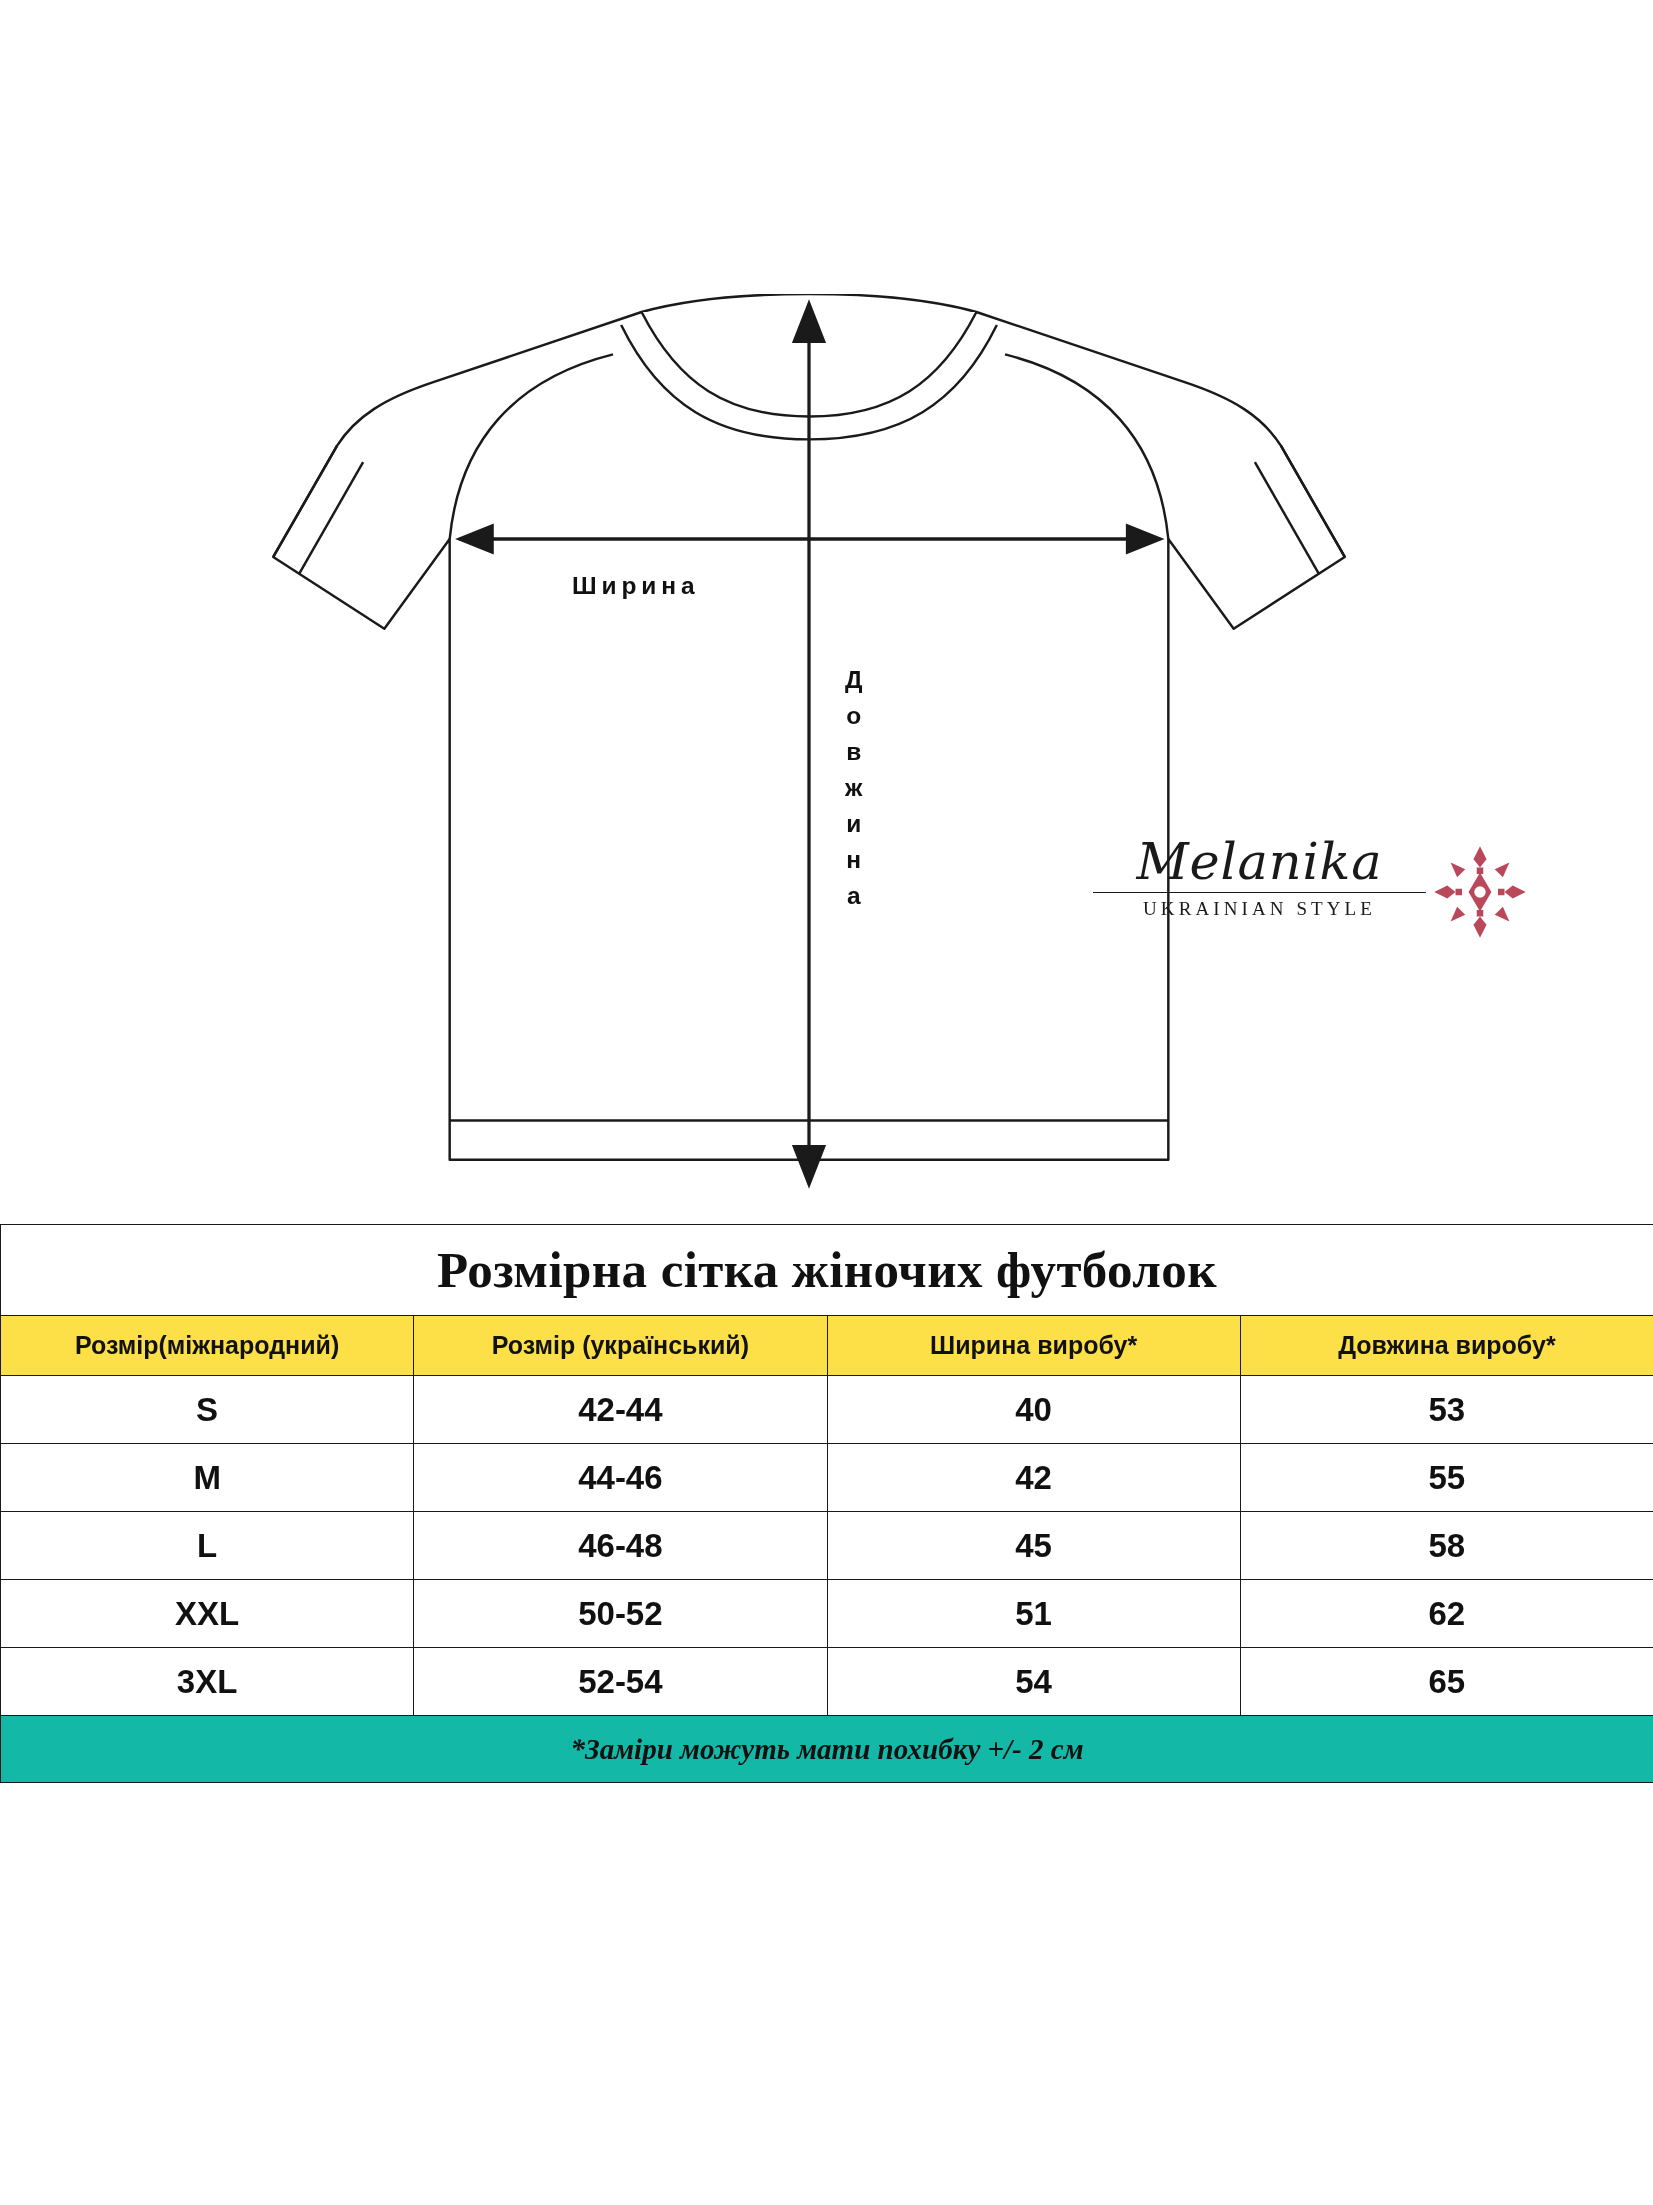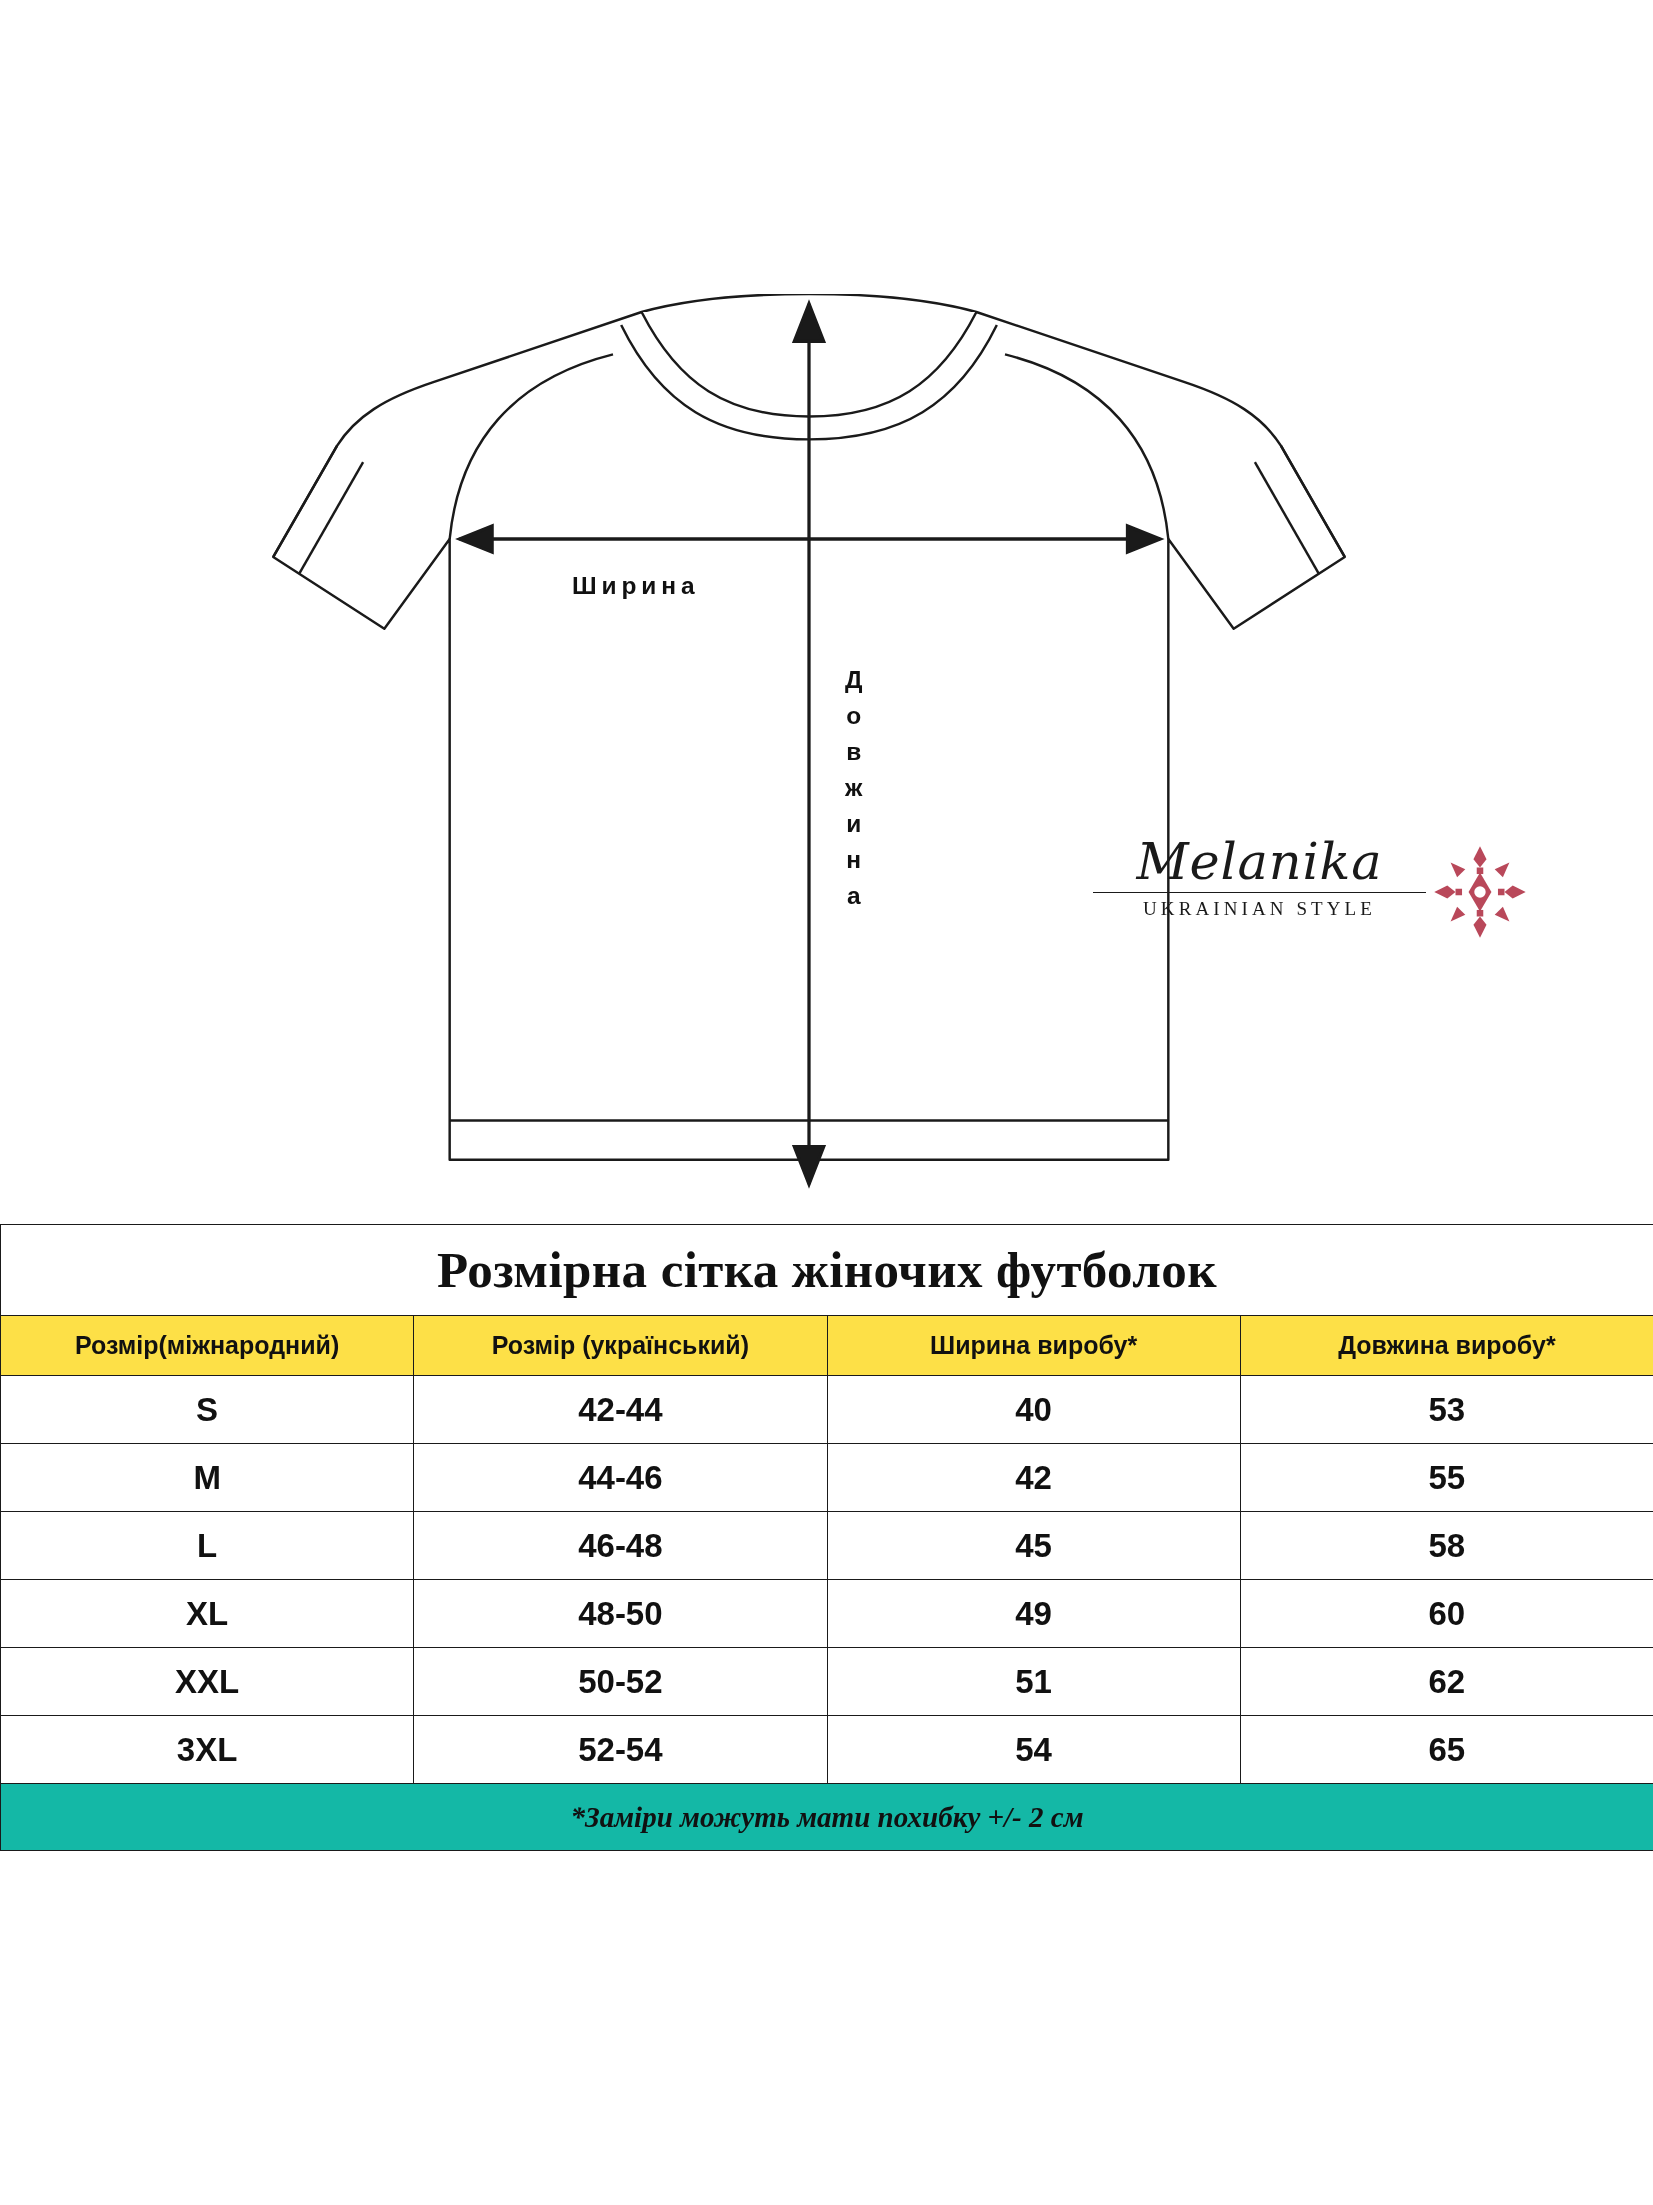--- a/index.html
+++ b/index.html
@@ -267,26 +267,20 @@
         <td class="body-cell">42</td>
         <td class="body-cell">55</td>
       </tr>
       <tr>
         <td class="body-cell">L</td>
         <td class="body-cell">46-48</td>
         <td class="body-cell">45</td>
         <td class="body-cell">58</td>
       </tr>
       <tr>
-        <td class="body-cell">XL</td>
-        <td class="body-cell">48-50</td>
-        <td class="body-cell">49</td>
-        <td class="body-cell">60</td>
-      </tr>
-      <tr>
         <td class="body-cell">XXL</td>
         <td class="body-cell">50-52</td>
         <td class="body-cell">51</td>
         <td class="body-cell">62</td>
       </tr>
       <tr>
         <td class="body-cell">3XL</td>
         <td class="body-cell">52-54</td>
         <td class="body-cell">54</td>
         <td class="body-cell">65</td>

